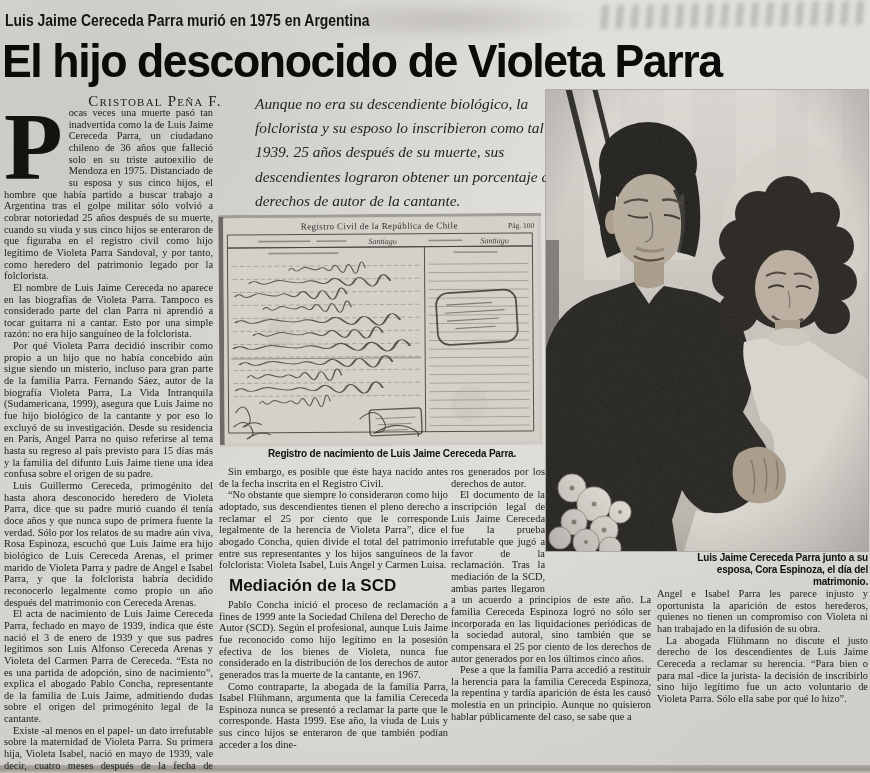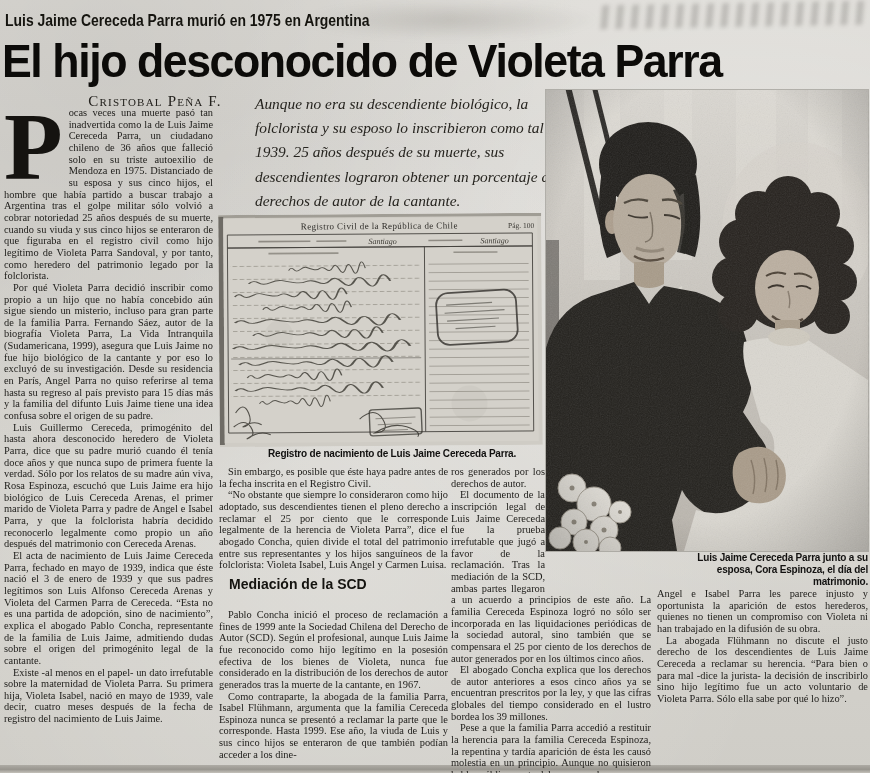--- a/index.html
+++ b/index.html
@@ -50,22 +50,22 @@
   .dropcap {
     float:left;
     font-size:96px; line-height:72px;
     font-weight:bold; color:#151310;
     padding:4px 6px 0 0;
   }
   .photo-notch { float:right; width:106px; height:124px; }
 
   .subhead {
     font-family:"Liberation Sans", sans-serif; font-weight:bold;
-    font-size:14px; color:#14130f;
-    margin:5px 0 17px 10px; text-indent:0;
+    font-size:17px; color:#14130f;
+    margin:5px 0 3px 10px; text-indent:0;
   }
 
   .lead {
     left:219px; top:92px; width:336px;
     font-style:italic; font-size:15.4px; line-height:24.2px;
     color:#26241f; text-align:left;margin-left:36px;
   }
 
   .caption {
     font-family:"Liberation Sans", sans-serif; font-weight:bold;
@@ -108,20 +108,21 @@
 <div class="abs fold-bottom"></div>
 
 <div class="abs kicker">Luis Jaime Cereceda Parra murió en 1975 en Argentina</div>
 <h1 class="abs headline">El hijo desconocido de Violeta Parra</h1>
 <div class="abs byline">Cristobal Peña F.</div>
 
 <div class="abs lead">Aunque no era su descendiente biológico, la folclorista y su esposo lo inscribieron como tal en 1939. 25 años después de su muerte, sus descendientes lograron obtener un porcentaje de los derechos de autor de la cantante.</div>
 
 <div class="abs bodycol col1">
   <p class="p-first"><span class="dropcap">P</span><span>ocas veces una muerte pasó tan inadvertida como la de Luis Jaime Cereceda Parra, un ciudadano chileno de 36 años que falleció solo en su triste autoexilio de Mendoza en 1975. Distanciado de su esposa y sus cinco hijos, el hombre que había partido a buscar trabajo a Argentina tras el golpe militar sólo volvió a cobrar notoriedad 25 años después de su muerte, cuando su viuda y sus cinco hijos se enteraron de que figuraba en el registro civil como hijo legítimo de Violeta Parra Sandoval, y por tanto, como heredero del patrimonio legado por la folclorista.</span></p>
+  <p>El nombre de Luis Jaime Cereceda no aparece en las biografías de Violeta Parra. Tampoco es considerado parte del clan Parra ni aprendió a tocar guitarra ni a cantar. Esto por una simple razón: no era hijo sanguíneo de la folclorista.</p>
   <p>Por qué Violeta Parra decidió inscribir como propio a un hijo que no había concebido aún sigue siendo un misterio, incluso para gran parte de la familia Parra. Fernando Sáez, autor de la biografía Violeta Parra, La Vida Intranquila (Sudamericana, 1999), asegura que Luis Jaime no fue hijo biológico de la cantante y por eso lo excluyó de su investigación. Desde su residencia en París, Angel Parra no quiso referirse al tema hasta su regreso al país previsto para 15 días más y la familia del difunto Luis Jaime tiene una idea confusa sobre el origen de su padre.</p>
   <p>Luis Guillermo Cereceda, primogénito del hasta ahora desconocido heredero de Violeta Parra, dice que su padre murió cuando él tenía doce años y que nunca supo de primera fuente la verdad. Sólo por los relatos de su madre aún viva, Rosa Espinoza, escuchó que Luis Jaime era hijo biológico de Luis Cereceda Arenas, el primer marido de Violeta Parra y padre de Angel e Isabel Parra, y que la folclorista habría decidido reconocerlo legalmente como propio un año después del matrimonio con Cereceda Arenas.</p>
   <p>El acta de nacimiento de Luis Jaime Cereceda Parra, fechado en mayo de 1939, indica que éste nació el 3 de enero de 1939 y que sus padres legítimos son Luis Alfonso Cereceda Arenas y Violeta del Carmen Parra de Cereceda. “Esta no es una partida de adopción, sino de nacimiento”, explica el abogado Pablo Concha, representante de la familia de Luis Jaime, admitiendo dudas sobre el origen del primogénito legal de la cantante.</p>
   <p>Existe -al menos en el papel- un dato irrefutable sobre la maternidad de Violeta Parra. Su primera hija, Violeta Isabel, nació en mayo de 1939, vale decir, cuatro meses después de la fecha de registro del nacimiento de Luis Jaime.</p>
 </div>
 
 <div class="abs doc-figure">
   <svg width="323" height="232" viewBox="0 0 323 232">
     <defs>
       <pattern id="dl" width="7" height="13" patternUnits="userSpaceOnUse">
@@ -186,32 +187,31 @@
       <rect x="-26" y="-13" width="52" height="26" rx="3" fill="none" stroke="#33312c" stroke-width="1.4" opacity=".75"></rect>
       <path d="M-20 -4h40M-18 2h34M-14 8h26" stroke="#55524b" stroke-width="1" opacity=".55" fill="none"></path>
     </g>
     <circle cx="60" cy="120" r="14" fill="#8d897f" opacity=".08"></circle>
     <circle cx="250" cy="190" r="18" fill="#8d897f" opacity=".08"></circle>
   </svg>
 </div>
 <div class="abs caption doc-caption">Registro de nacimiento de Luis Jaime Cereceda Parra.</div>
 
 <div class="abs bodycol col2">
-  <p>Sin embargo, es posible que éste haya padre antes de la fecha inscrita en el Registro Civil.</p>
+  <p>Sin embargo, es posible que éste haya nacido antes de la fecha inscrita en el Registro Civil.</p>
   <p>“No obstante que siempre lo consideraron como hijo adoptado, sus descendientes tienen el pleno derecho a reclamar el 25 por ciento que le corresponde legalmente de la herencia de Violeta Parra”, dice el abogado Concha, quien divide el total del patrimonio entre sus representantes y los hijos sanguíneos de la folclorista: Violeta Isabel, Luis Angel y Carmen Luisa.</p>
   <h2 class="subhead">Mediación de la SCD</h2>
   <p>Pablo Concha inició el proceso de reclamación a fines de 1999 ante la Sociedad Chilena del Derecho de Autor (SCD). Según el profesional, aunque Luis Jaime fue reconocido como hijo legítimo en la posesión efectiva de los bienes de Violeta, nunca fue considerado en la distribución de los derechos de autor generados tras la muerte de la cantante, en 1967.</p>
   <p>Como contraparte, la abogada de la familia Parra, Isabel Flühmann, argumenta que la familia Cereceda Espinoza nunca se presentó a reclamar la parte que le corresponde. Hasta 1999. Ese año, la viuda de Luis y sus cinco hijos se enteraron de que también podían acceder a los dine-</p>
 </div>
 
 <div class="abs bodycol col3">
   <div class="photo-notch"></div>
   <p class="p-first">ros generados por los derechos de autor.</p>
   <p>El documento de la inscripción legal de Luis Jaime Cereceda fue la prueba irrefutable que jugó a favor de la reclamación. Tras la mediación de la SCD, ambas partes llegaron a un acuerdo a principios de este año. La familia Cereceda Espinoza logró no sólo ser incorporada en las liquidaciones periódicas de la sociedad autoral, sino también que se compensara el 25 por ciento de los derechos de autor generados por en los últimos cinco años.</p>
-  <p>El abogado Concha explica que los derechos de autor anteriores a esos cinco años ya se encuentran prescritos por la ley, y que las cifras globales del tiempo considerado en el lustro bordea los 39 millones.</p>
   <p>Pese a que la familia Parra accedió a restituir la herencia para la familia Cereceda Espinoza, la repentina y tardía aparición de ésta les causó molestia en un principio. Aunque no quisieron hablar públicamente del caso, se sabe que a</p>
 </div>
 
 <div class="abs photo-figure">
   <svg width="322" height="461" viewBox="0 0 322 461">
     <defs>
       <linearGradient id="pbg" x1="0" y1="0" x2="0" y2="1">
         <stop offset="0" stop-color="#dad7d1"></stop>
           <stop offset=".5" stop-color="#c9c5be"></stop>
           <stop offset="1" stop-color="#b9b4ac"></stop>

